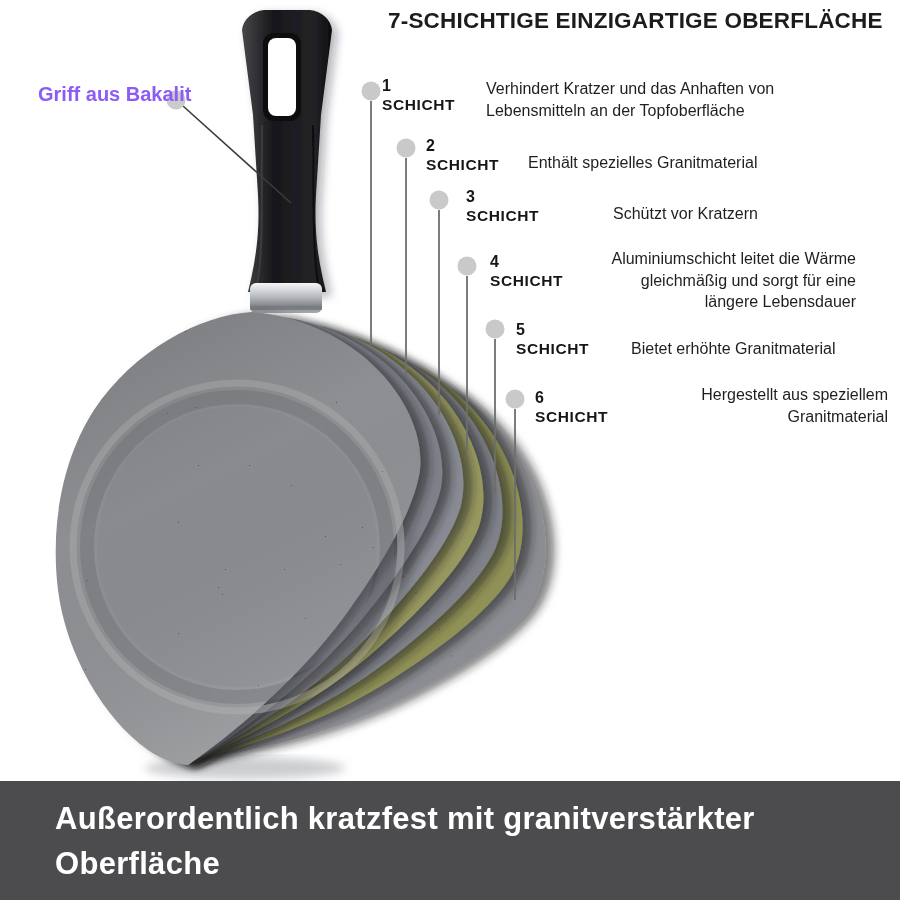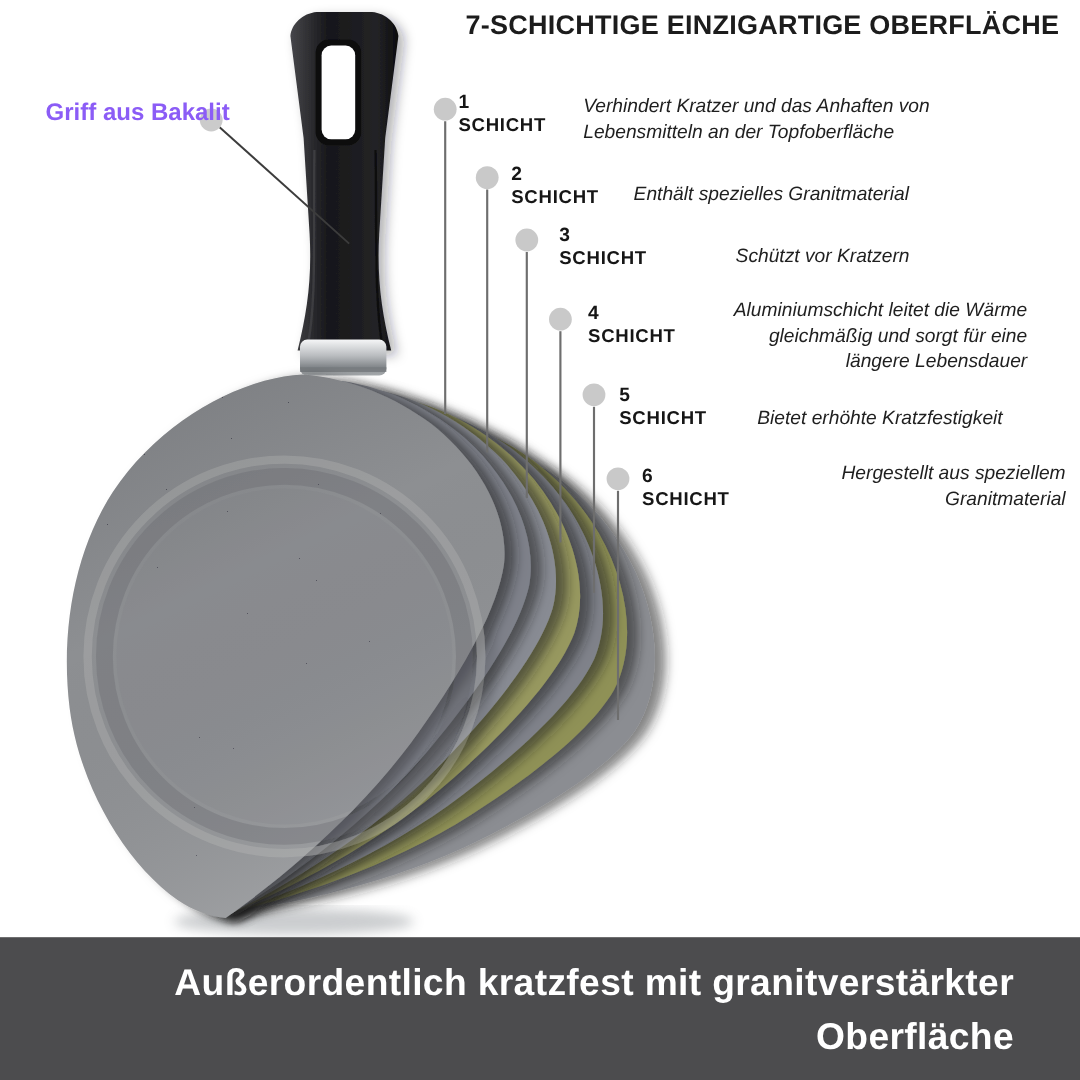--- a/index.html
+++ b/index.html
@@ -16,35 +16,35 @@
     font-size:22.5px;font-weight:800;letter-spacing:.2px;color:#1c1c1c;
     white-space:nowrap;
   }
   .griff{
     left:38px;top:34px;width:190px;
     font-size:20px;line-height:40px;font-weight:700;color:#8b5cf6;margin-top:40px;
   }
   .layer-label{position:absolute;color:#161616;}
   .layer-label .num{font-size:16px;font-weight:700;line-height:19px;}
   .layer-label .word{font-size:15.5px;font-weight:700;letter-spacing:.6px;line-height:19px;}
-  .layer-desc{position:absolute;font-size:16px;line-height:21.5px;color:#1f1f1f;font-style:italic;}
+  .layer-desc{position:absolute;font-size:16px;line-height:21.5px;color:#1f1f1f;}
 
   #l1{left:382px;top:76px;}   #d1{left:486px;top:78px;width:368px;}
   #l2{left:426px;top:136px;}  #d2{left:528px;top:152px;width:330px;}
   #l3{left:466px;top:187px;}  #d3{left:576px;top:203px;width:300px;margin-left:37px;}
   #l4{left:490px;top:252px;}  #d4{left:598px;top:248px;width:258px;text-align:right;}
   #l5{left:516px;top:320px;}  #d5{left:631px;top:338px;width:260px;}
   #l6{left:535px;top:388px;}  #d6{left:648px;top:384px;width:240px;text-align:right;}
 
   .banner{
     left:0;top:781px;width:900px;height:119px;background:#4c4c4e;
     display:flex;align-items:center;justify-content:center;
   }
   .banner-text{
-    max-width:790px;text-align:right;color:#ffffff;
+    max-width:790px;text-align:left;color:#ffffff;
     font-size:31px;line-height:45px;font-weight:700;letter-spacing:.3px;
   }
 </style>
 </head>
 <body>
 
 <svg id="stage" viewBox="0 0 900 790">
   <defs>
 
     <path id="panShape" d="M 252,312
@@ -220,21 +220,21 @@
 <div class="layer-label" id="l4">
   <div class="num">4</div>
   <div class="word">SCHICHT</div>
 </div>
 <div class="layer-desc" id="d4">Aluminiumschicht leitet die Wärme gleichmäßig und sorgt für eine längere Lebensdauer</div>
 
 <div class="layer-label" id="l5">
   <div class="num">5</div>
   <div class="word">SCHICHT</div>
 </div>
-<div class="layer-desc" id="d5">Bietet erhöhte Kratzfestigkeit</div>
+<div class="layer-desc" id="d5">Bietet erhöhte Granitmaterial</div>
 
 <div class="layer-label" id="l6">
   <div class="num">6</div>
   <div class="word">SCHICHT</div>
 </div>
 <div class="layer-desc" id="d6">Hergestellt aus speziellem Granitmaterial</div>
 
 <div class="abs banner">
   <div class="banner-text">Außerordentlich kratzfest mit granitverstärkter Oberfläche</div>
 </div>

